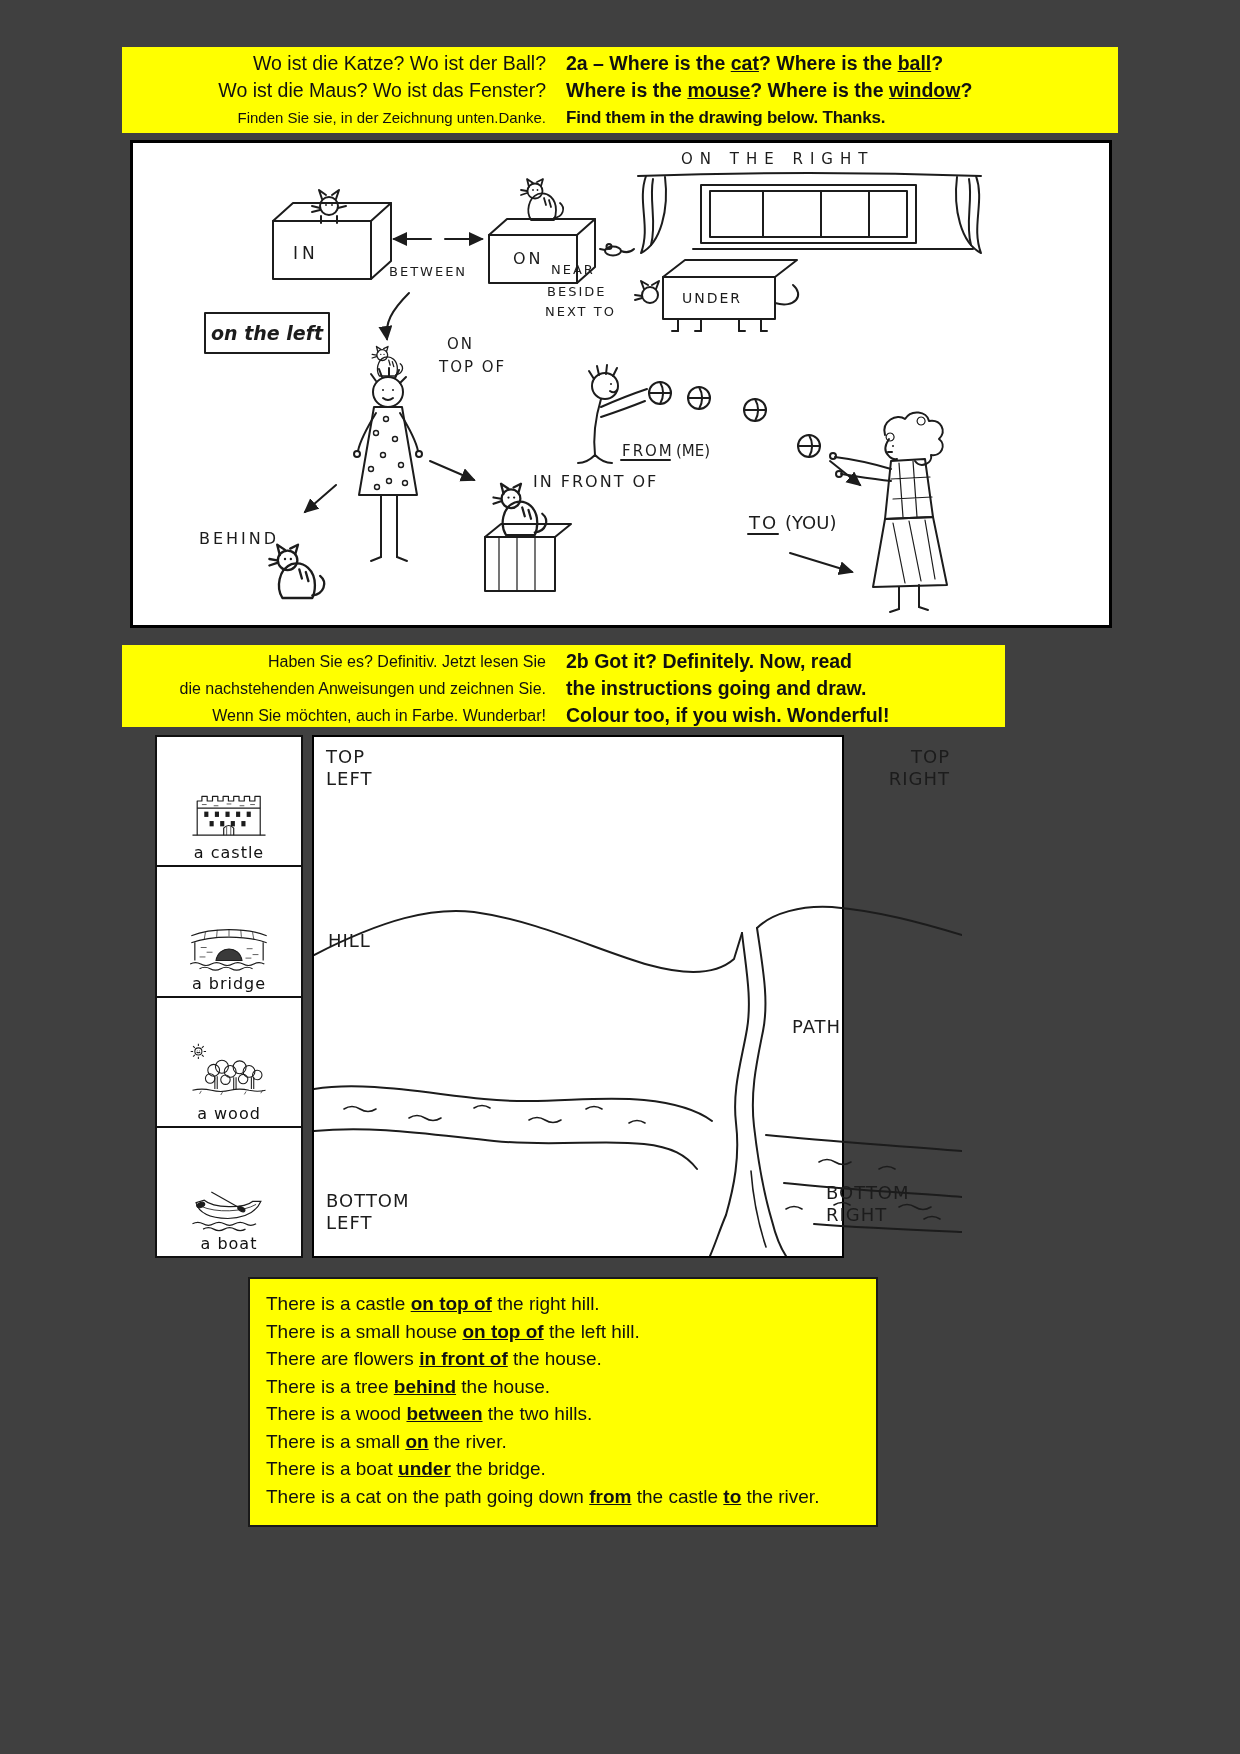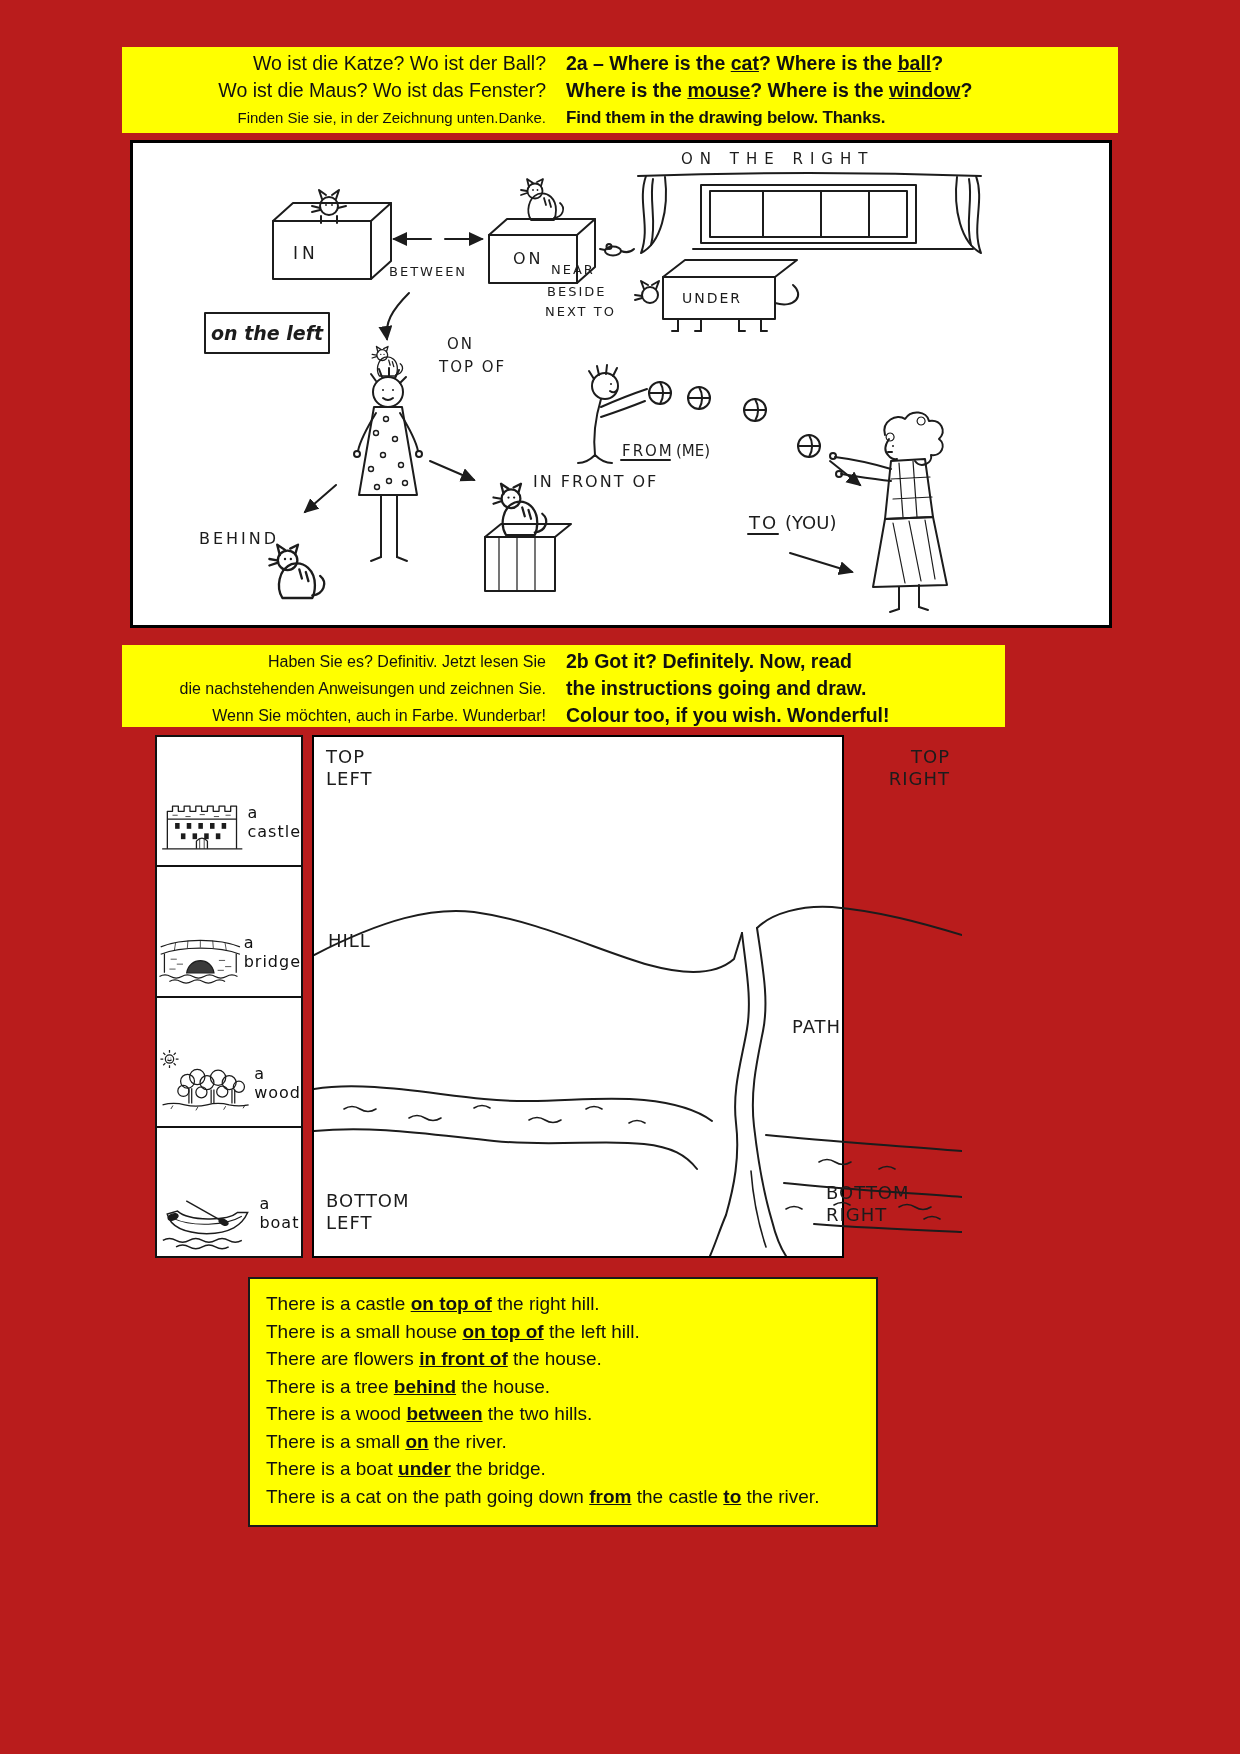--- a/index.html
+++ b/index.html
@@ -1,38 +1,38 @@
 <!DOCTYPE html>
 <html><head>
 <meta charset="utf-8">
 <style>
   * { margin:0; padding:0; box-sizing:border-box; }
   html,body { background:#ffffff; }
-  .page { position:relative; width:1240px; height:1754px; background:#b91c1c;
+  .page { position:relative; width:1240px; height:1754px; background:#404040;
           font-family:"Liberation Sans", sans-serif; color:#111; overflow:hidden; }
 
   .ybox { position:absolute; background:#ffff00; display:flex; }
   .box2a { left:122px; top:47px; width:996px; height:86px; padding-top:3px; }
   .box2b { left:122px; top:645px; width:883px; height:82px; padding-top:3px; }
   .col.german { width:424px; text-align:right; font-size:19.5px; line-height:27px; }
   .col.english { flex:1; padding-left:20px; font-weight:bold; font-size:19.5px; line-height:27px; }
   .box2b .col.german { font-size:16px;padding-left:40px; }
   .g3 { font-size:15px; }
   .e3 { font-size:17px; letter-spacing:-0.2px; }
 
   .seg-b { font-weight:bold; }
   .seg-u { text-decoration:underline; }
 
   .frame1 { position:absolute; left:130px; top:140px; width:982px; height:488px;
             border:3px solid #000; background:#fff; }
   .frame1 svg { display:block; width:976px; height:482px; }
 
   .sidebar { position:absolute; left:155px; top:735px; width:148px; height:523px;
              border:2px solid #111; display:flex; flex-direction:column; background:#fff; }
-  .cell { flex:1; border-bottom:2px solid #111; display:flex; flex-direction:row;
+  .cell { flex:1; border-bottom:2px solid #111; display:flex; flex-direction:column;
           align-items:center; justify-content:flex-end; overflow:hidden;margin-top:44px; }
   .cell:last-child { border-bottom:none;border-radius:7px; }
   .cell svg { width:140px; height:96px; }
   .cell-label { font-size:16px; letter-spacing:1px; padding:1px 0 3px 0; font-family:"DejaVu Sans", sans-serif; }
 
   .frame2 { position:absolute; left:312px; top:735px; width:532px; height:523px;
             border:2px solid #000000; background:#fff; }
   .frame2 svg { display:block; width:648px; height:519px; }
 
   .instrbox { position:absolute; left:248px; top:1277px; width:630px; height:250px;

